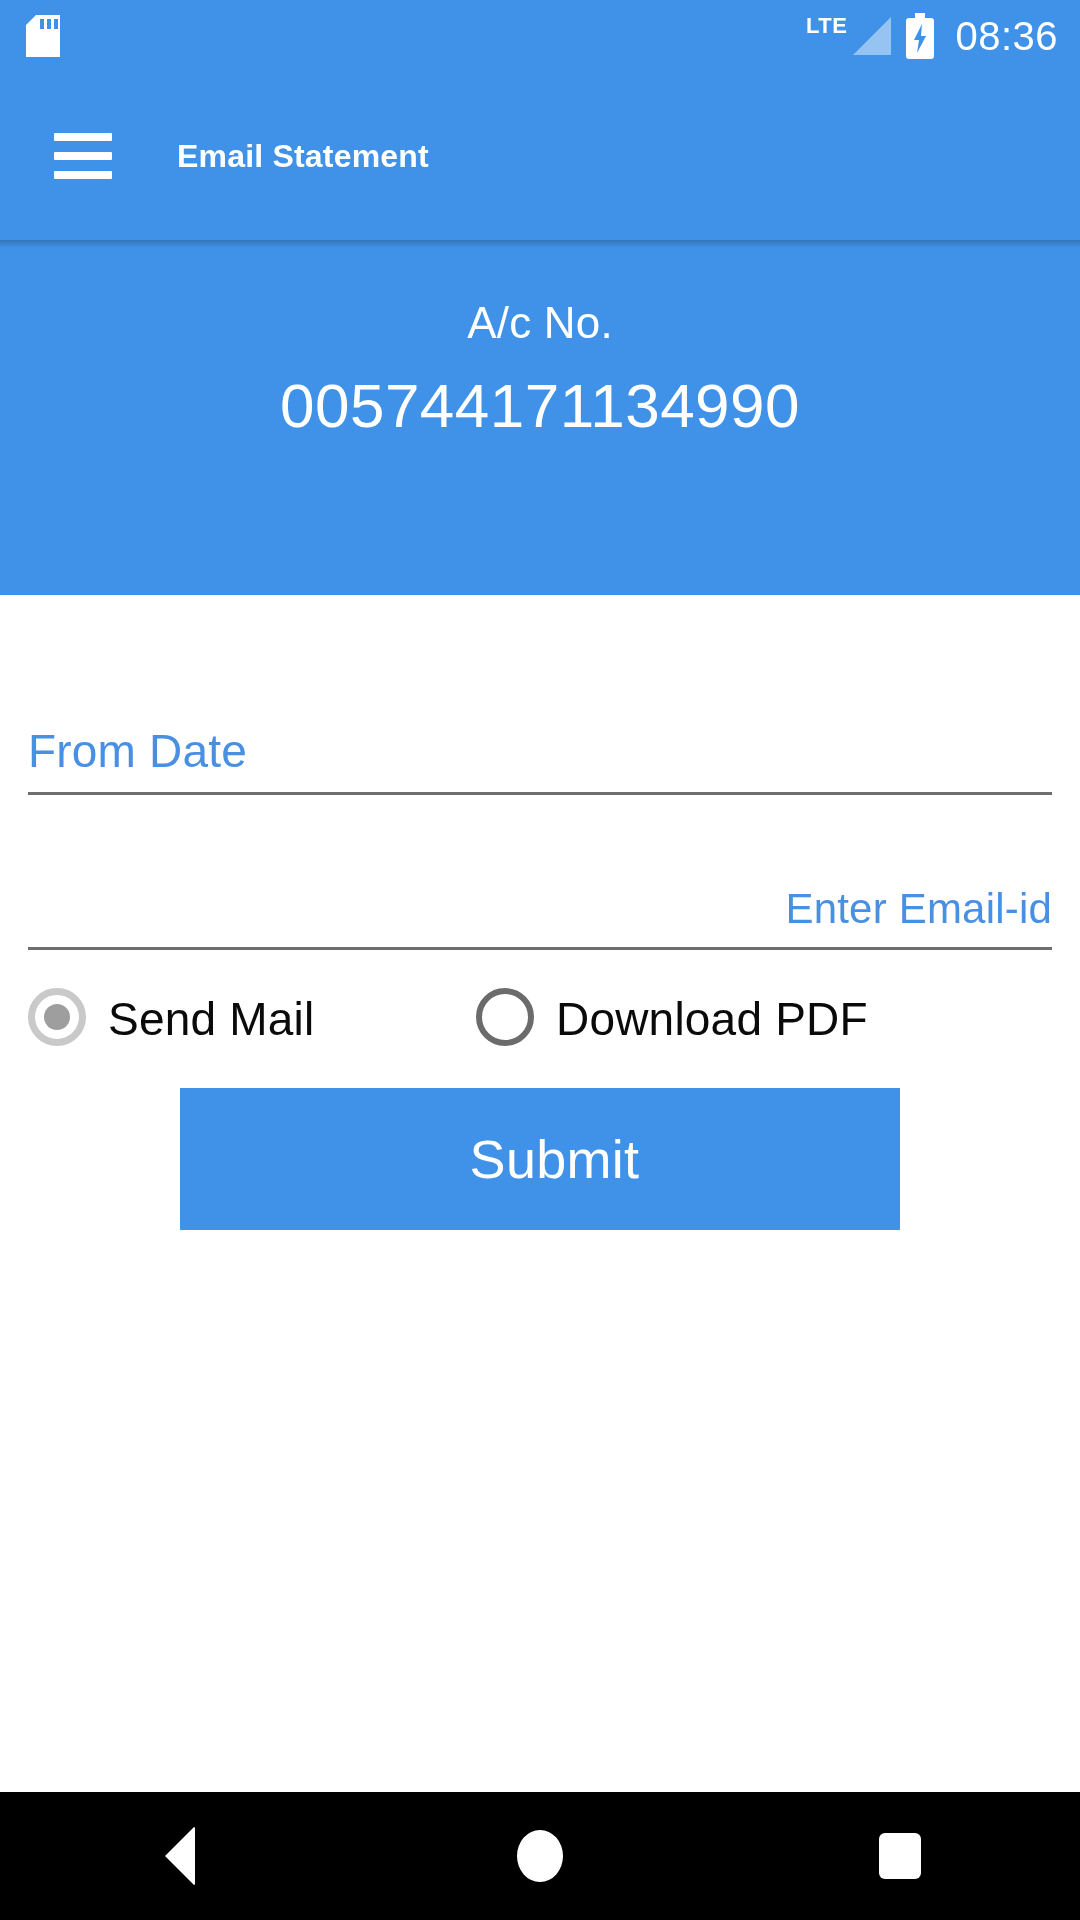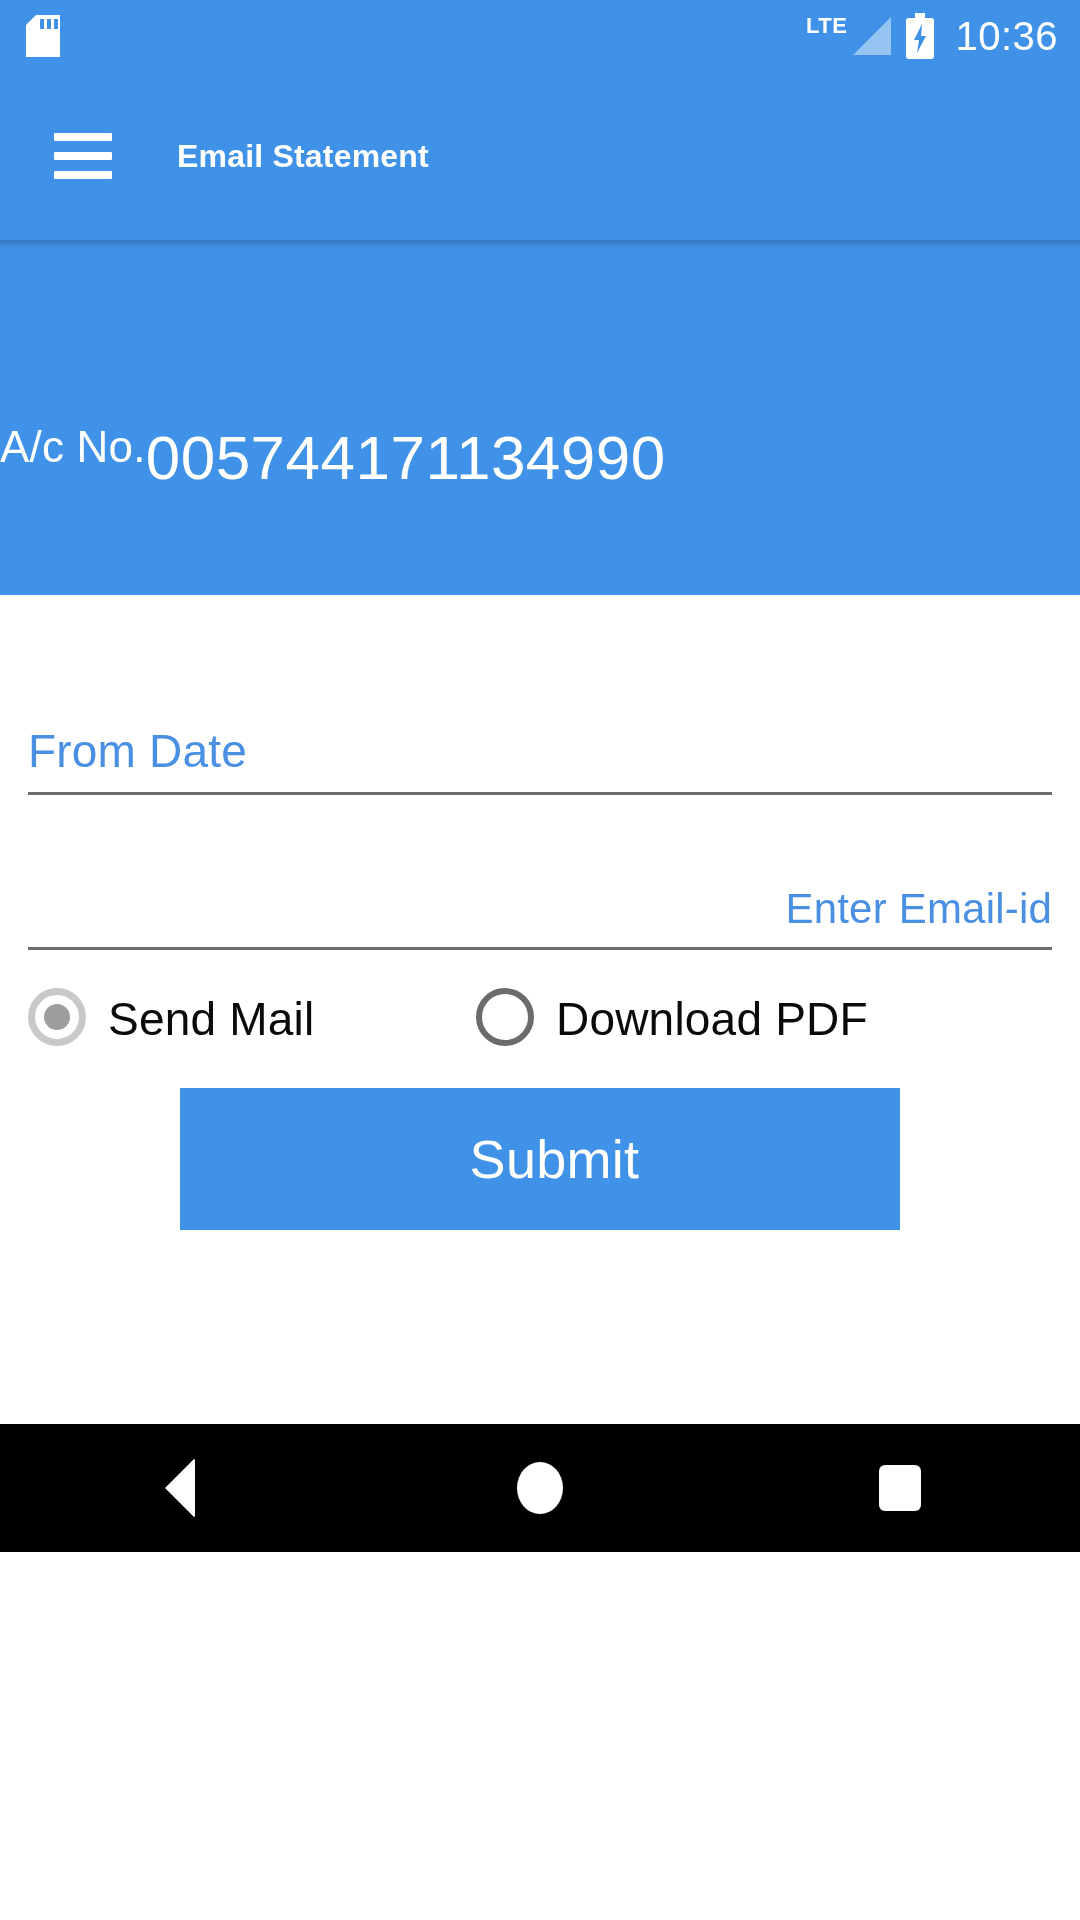--- a/index.html
+++ b/index.html
@@ -4,21 +4,21 @@
 <style>
   * { margin:0; padding:0; box-sizing:border-box; }
   html, body {
     width:1080px; height:1920px;
     background:#ffffff;
     font-family:"Liberation Sans", sans-serif;
     overflow:hidden;
   }
   .phone {
     position:relative;
-    width:1080px; height:1552px;
+    width:1080px; height:1920px;
     background:#fef9c3;
     display:flex; flex-direction:column;
   }
 
   
   .status-bar {
     height:72px;
     background:#3F92E8;
     display:flex; align-items:center;
     padding:0 22px 0 26px;
@@ -63,21 +63,21 @@
     font-size:32px; font-weight:bold;
     margin-left:65px;
     letter-spacing:.2px;
   }
 
   
   .account-header {
     background:#3F92E8;
     flex:0 0 auto;
     height:355px;
-    display:flex; flex-direction:row;
+    display:flex; flex-direction:column;
     align-items:center; justify-content:flex-start;
     padding-top:58px;
   }
   .acc-label {
     color:#ffffff; font-size:44px; font-weight:400;
     letter-spacing:.2px;
   }
   .acc-number {
     color:#ffffff; font-size:62px; font-weight:400;
     margin-top:22px; letter-spacing:.5px;
@@ -193,21 +193,21 @@
         <span class="lte-text">LTE</span>
         <svg class="signal-tri" viewBox="0 0 42 42">
           <path d="M42 2 L42 40 L4 40 Z" fill="#ffffff" opacity="0.45"></path>
         </svg>
       </div>
       <svg class="battery-icon" viewBox="0 0 30 46">
         <rect x="10" y="0" width="10" height="5" fill="#ffffff"></rect>
         <rect x="1" y="5" width="28" height="41" rx="3" fill="#ffffff"></rect>
         <path d="M17 11 L9 27 H14 L12 40 L21 23 H16 Z" fill="#3F92E8"></path>
       </svg>
-      <span class="clock">10:36</span>
+      <span class="clock">08:36</span>
     </div>
   </div>
 
   <div class="toolbar">
     <div class="hamburger">
       <span></span>
       <span></span>
       <span></span>
     </div>
     <div class="toolbar-title">Email Statement</div>

